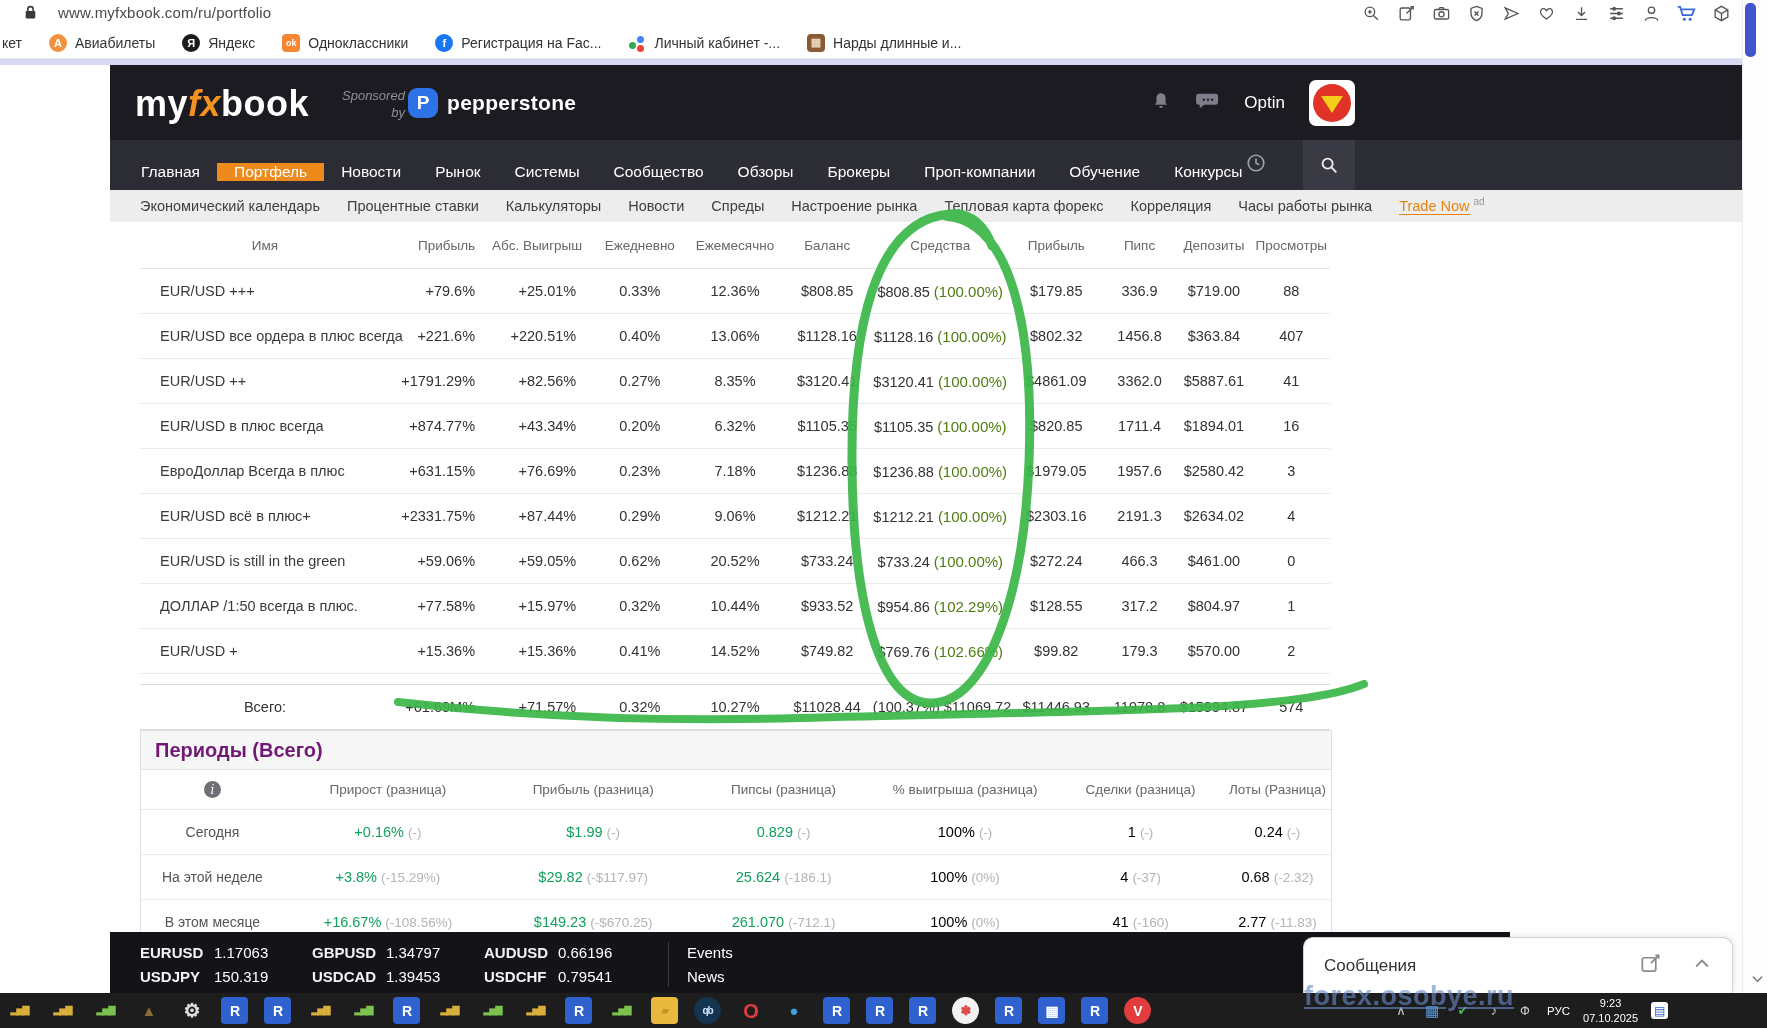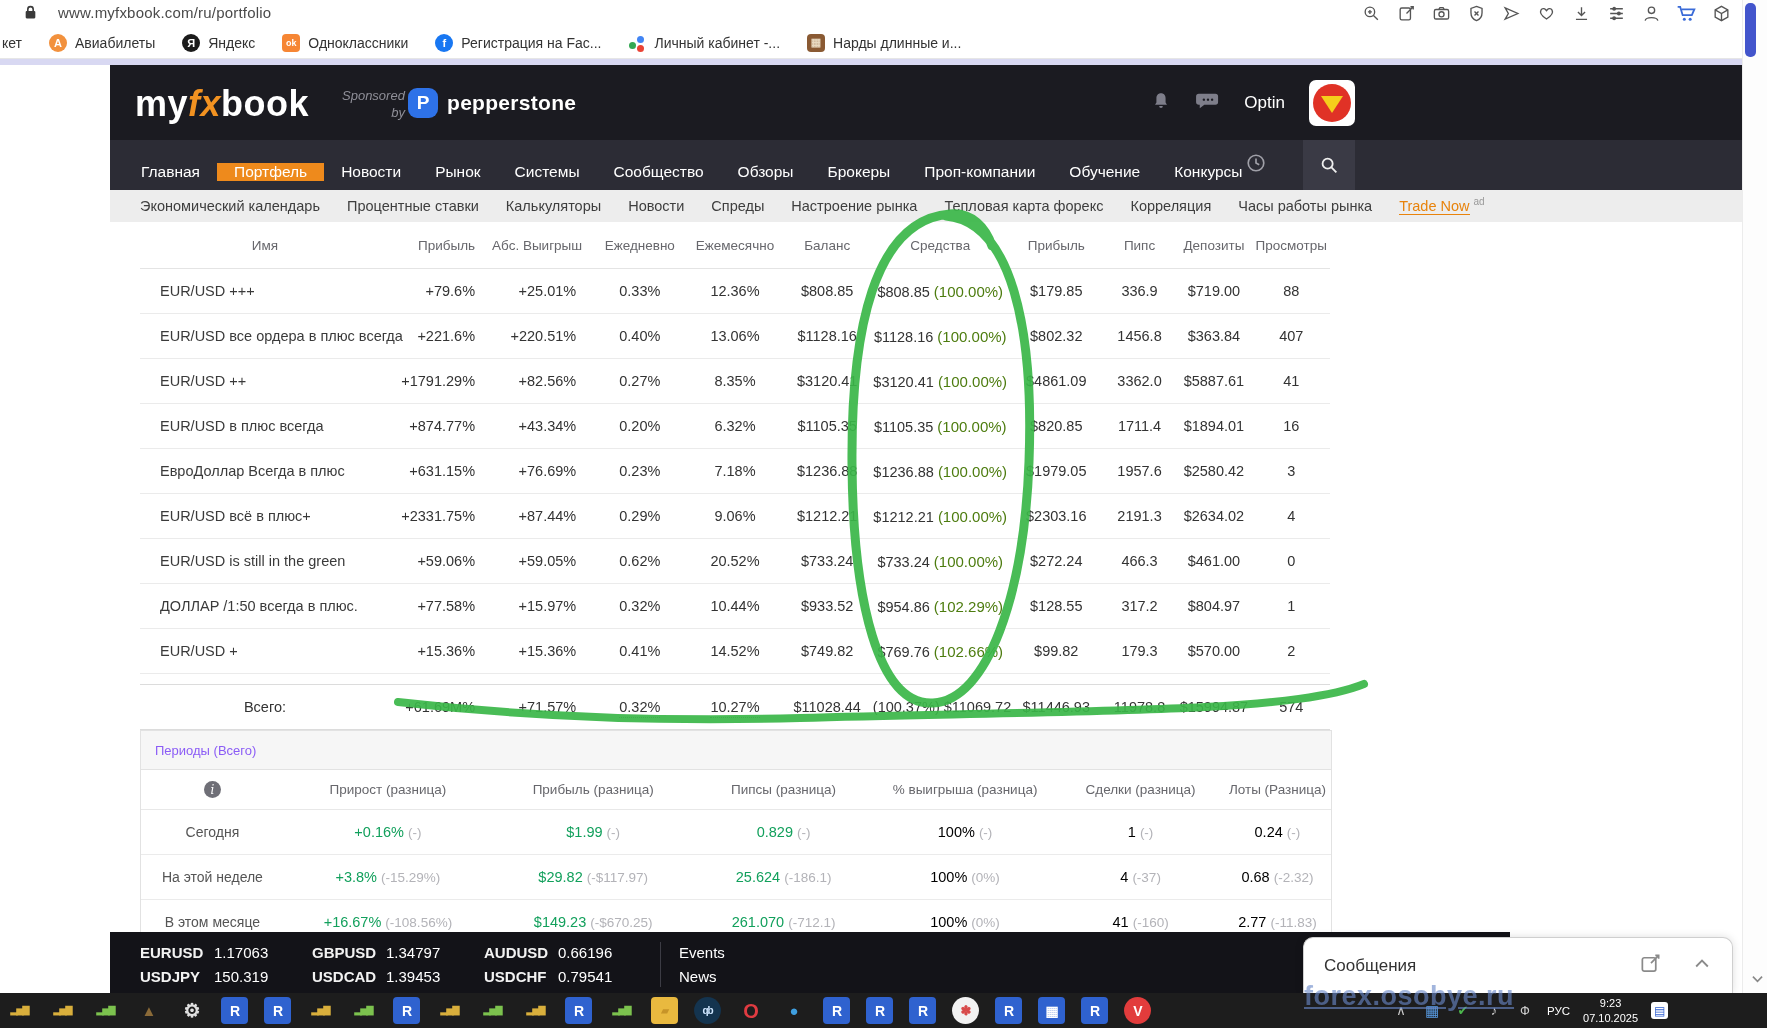--- a/index.html
+++ b/index.html
@@ -65,39 +65,39 @@
   .ptable .name-cell{text-align:left;padding-left:20px;color:#3a3a3a;}
   .ptable .num-right{text-align:right;padding-right:16px;}
   .green{color:#12a05c;}
   .gray-pct{color:#4d7c0f;font-size:15px;}
   .ptable tr.spacer td{height:8px;border-bottom:none;}
   .ptable tr.totals td{height:42px;border-top:1px solid #dcdcdc;border-bottom:1px solid #dcdcdc;}
   .dotted{border-bottom:1px dotted #777;padding-bottom:2px;}
 
   
   .periods-card{position:absolute;left:30px;top:508px;width:1190px;border:1px solid #e2e2e2;border-bottom:none;}
-  .periods-head{height:38px;background:#f6f6f6;border-bottom:1px solid #e2e2e2;display:flex;align-items:center;padding-left:14px;font-size:13px;font-weight:normal;color:#8b5cf6;}
+  .periods-head{height:38px;background:#f6f6f6;border-bottom:1px solid #e2e2e2;display:flex;align-items:center;padding-left:14px;font-size:20px;font-weight:bold;color:#701a75;}
   .periods-table thead th{height:37px;font-size:13.5px;color:#67676c;font-weight:normal;border-bottom:1px solid #e8e8e8;white-space:nowrap;}
   .periods-table tbody td{height:42px;border-bottom:1px solid #ebebeb;font-size:14.5px;text-align:center;white-space:nowrap;}
   .periods-table .plabel{color:#555;font-size:14px;}
   .pm{font-size:14.5px;}
   .pm.dark{color:#000000;}
   .pd{color:#b3b3b8;font-size:13.5px;}
   .info-i{display:inline-flex;width:17px;height:17px;border-radius:50%;background:#6f6f77;color:#fff;font-family:"DejaVu Serif",serif;font-style:italic;font-size:12px;align-items:center;justify-content:center;}
 
   
   .footer{position:absolute;left:0;top:867px;width:1400px;height:61px;background:#131318;}
   .ticker{display:flex;padding:10px 0 0 30px;}
   .tick-rows{display:flex;flex-direction:column;gap:3px;}
   .tick-row{display:flex;height:21px;align-items:center;}
   .pair{display:flex;}
   .pair .sym{width:74px;font-weight:bold;font-size:15px;color:#f2f2f2;}
   .pair .val{width:80px;font-size:15px;color:#fff;}
   .pair{margin-right:18px;}
-  .tick-links{border-left:1px solid #3c3c44;margin-left:4px;padding-left:18px;display:flex;flex-direction:column;gap:3px;text-align:center;}
+  .tick-links{border-left:1px solid #3c3c44;margin-left:12px;padding-left:18px;display:flex;flex-direction:column;gap:3px;text-align:center;}
   .tick-link{font-size:15px;color:#fff;height:21px;display:flex;align-items:center;}
 
   
   .messages{position:absolute;left:1303px;top:937px;width:430px;height:56px;background:#fff;border:1px solid #cfcfcf;border-bottom:none;border-radius:10px 10px 0 0;box-shadow:0 0 8px rgba(0,0,0,.13);display:flex;align-items:center;padding:0 20px;box-sizing:border-box;z-index:60;}
   .messages-title{font-size:17px;color:#333;}
   .msg-icons{margin-left:auto;display:flex;gap:30px;align-items:center;}
 
   
   .annotations{position:absolute;left:0;top:0;width:1767px;height:1028px;z-index:55;pointer-events:none;}
 

